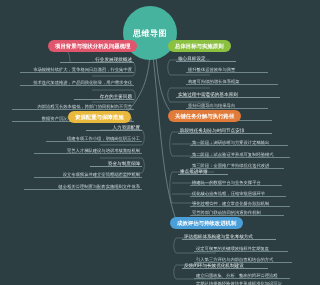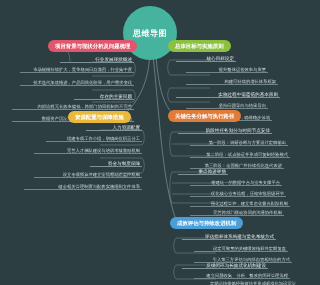--- a/index.html
+++ b/index.html
@@ -5,21 +5,21 @@
   html,body{margin:0;padding:0;}
   body{
     width:300px;height:285px;overflow:hidden;
     background:#2c3e42;
     font-family:"Liberation Sans","DejaVu Sans",sans-serif;
     position:relative;
   }
   #canvas{position:absolute;inset:0;}
   svg.links{position:absolute;left:0;top:0;width:300px;height:285px;pointer-events:none;}
 
-  .node{position:absolute;box-sizing:border-box;white-space:nowrap;text-align:right;}
+  .node{position:absolute;box-sizing:border-box;white-space:nowrap;}
 
   .root{
     width:54px;height:54px;border-radius:50%;
     background:#45b39d;
     display:flex;align-items:center;justify-content:center;
     color:#ffffff;font-size:8px;font-weight:bold;letter-spacing:.5px;
   }
 
   .branch{
     border-radius:9px;padding:3px 7px;

